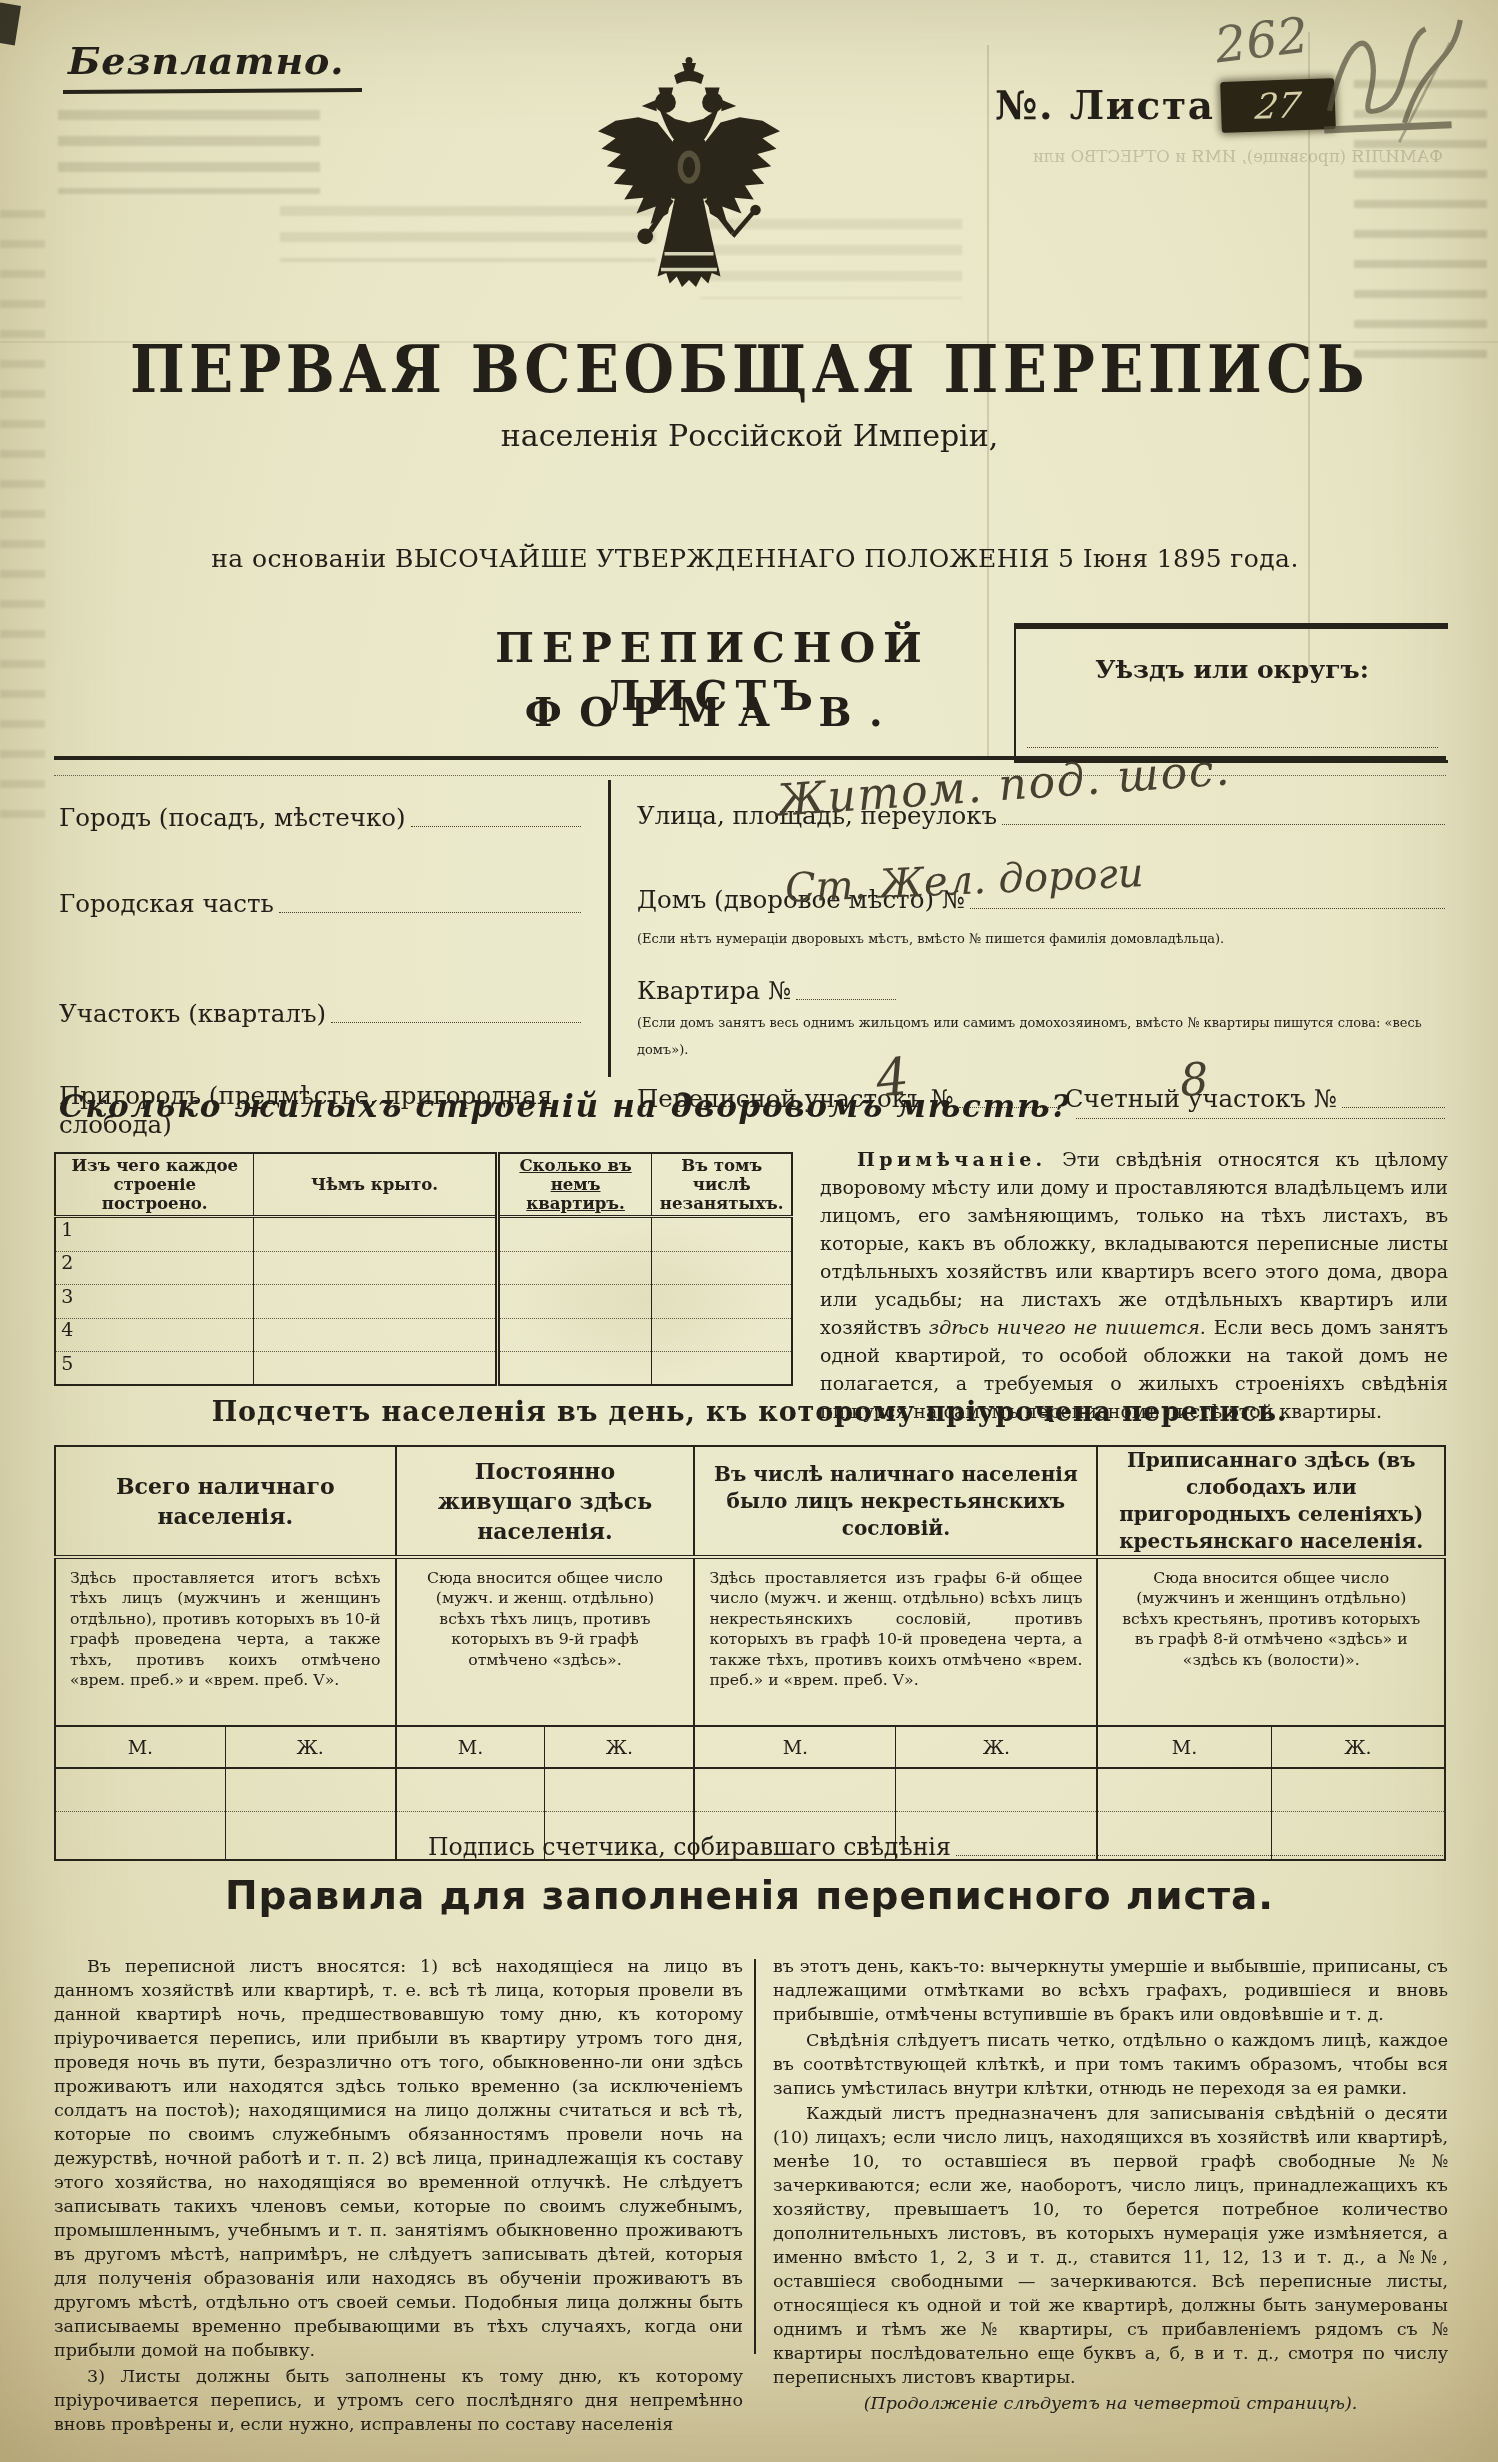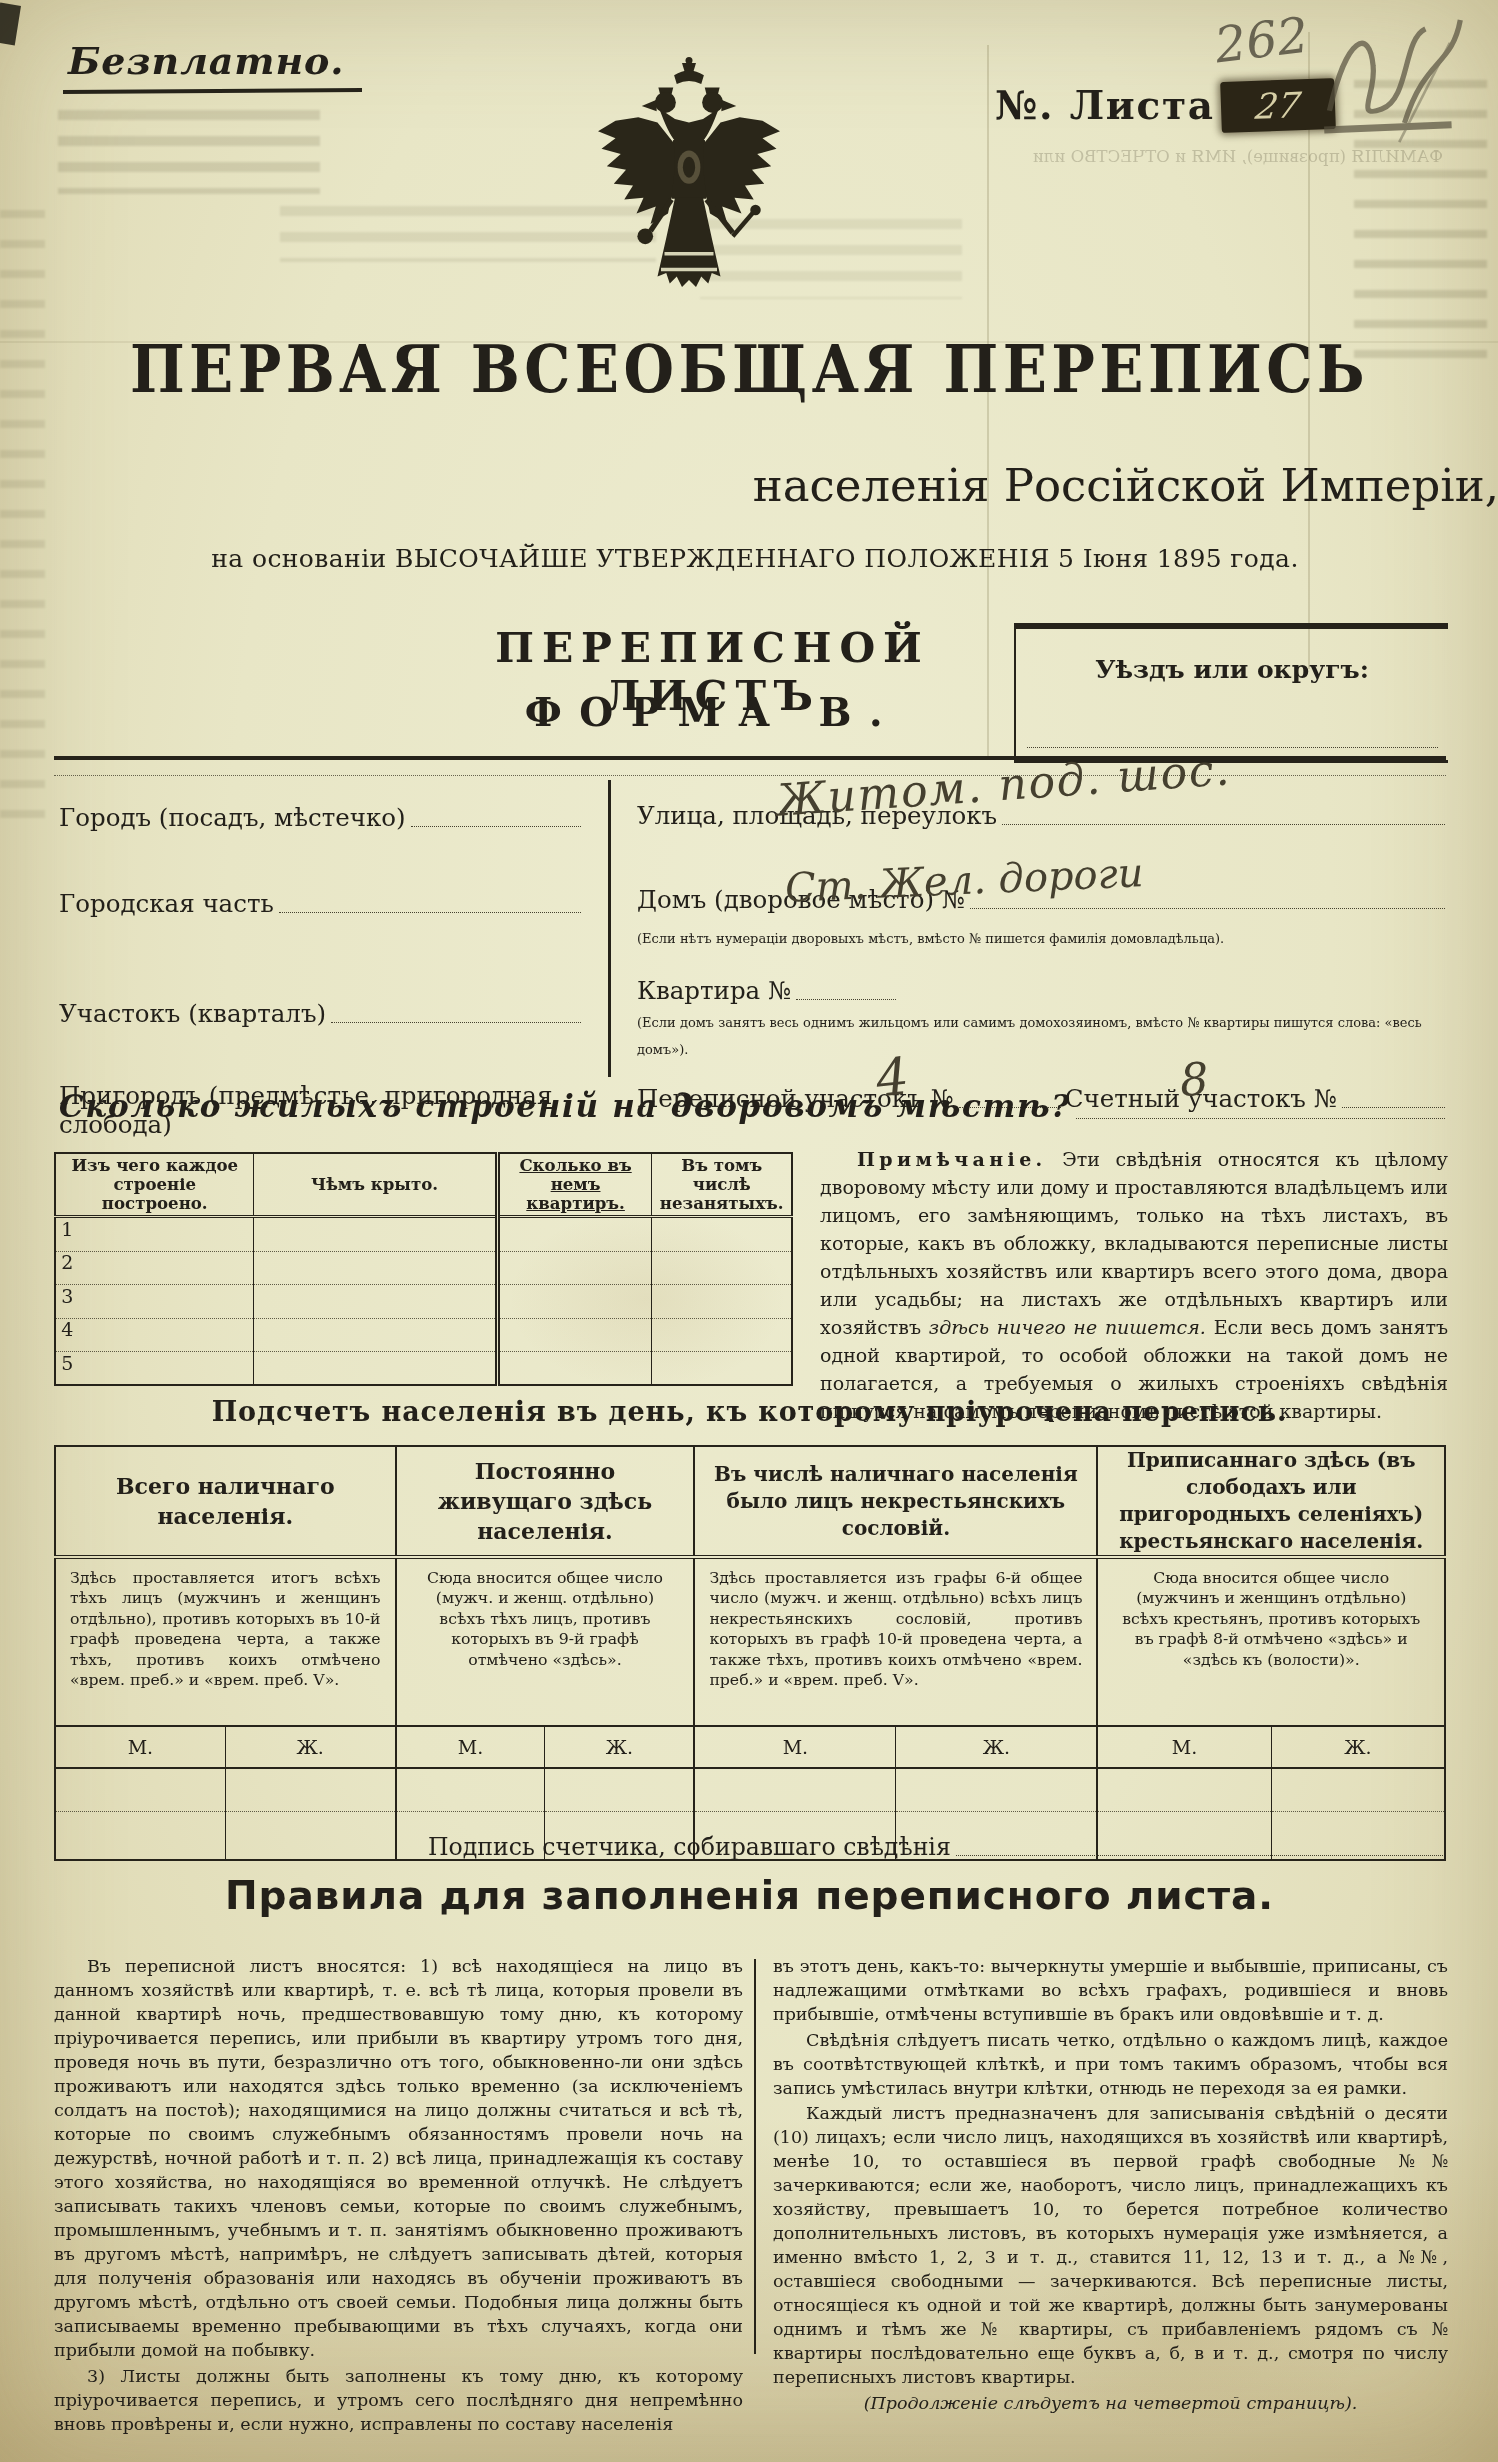--- a/index.html
+++ b/index.html
@@ -22,21 +22,21 @@
   .free-rule{left:63px;top:89px;width:299px;height:4.4px;background:#26231a;transform:rotate(-.4deg);}
   .sheetno{left:995px;top:82px;font-size:39px;font-weight:bold;letter-spacing:1.7px;}
   .stamp{left:1221px;top:80px;width:114px;height:51px;background:#2b2516;border-radius:3.5px;
          box-shadow:0 0 7.9px 2.6px rgba(45,35,12,.55);transform:rotate(-2deg);
          display:flex;align-items:center;justify-content:center;}
   .stamp span{color:#d6cfa6;font-size:35px;font-style:italic;transform:skewX(-10deg);}
   .pencil262{left:1215px;top:12.2px;font-size:49px;font-style:italic;color:rgba(75,70,56,.8);transform:rotate(-7deg);}
   .corner-mark{left:-3.5px;top:3.5px;width:21px;height:40px;background:#1d1b12;transform:rotate(9deg);opacity:.85;}
   
   .title1{top:332px;font-size:58px;font-weight:bold;letter-spacing:4.4px;transform:scaleY(1.12);transform-origin:top center;}
-  .title2{top:459px;font-size:45px;text-align:right;}
+  .title2{top:418px;font-size:30px;}
   .title3{top:544px;font-size:25px;letter-spacing:0.4px;padding-left:11px;}
   
   .hbox{top:623px;height:131px;border-top:6.1px solid #26231a;border-bottom:3.5px solid #26231a;}
   .hbox .lbl{position:absolute;left:0;right:0;top:26px;text-align:center;font-size:25px;font-weight:bold;}
   .hbox .box-dots{position:absolute;left:10.5px;right:10.5px;bottom:12.2px;border-bottom:1.7px dotted #46422f;}
   .hbox-l{left:54px;width:348px;border-right:2.6px solid #26231a;}
   .hbox-r{left:1014px;width:432px;border-left:2.6px solid #26231a;}
   .chead{left:411px;width:603px;text-align:center;}
   .chead1{top:624px;font-size:41px;font-weight:bold;letter-spacing:7.9px;}
   .chead2{top:689px;font-size:39px;font-weight:bold;letter-spacing:17.5px;}

